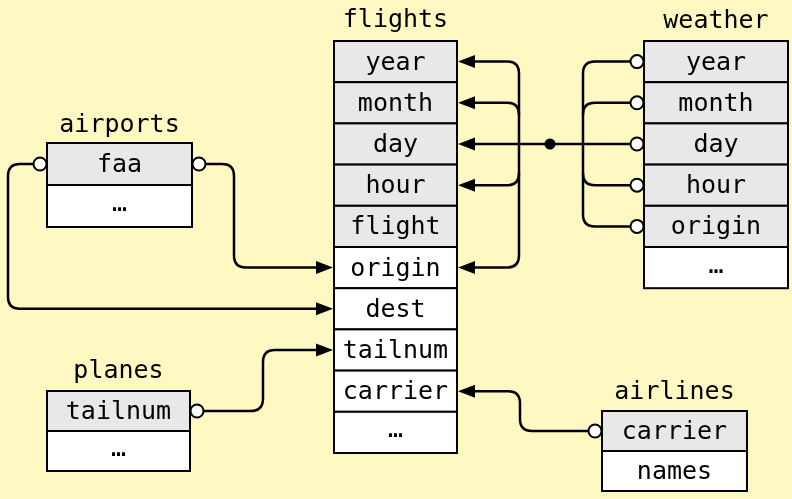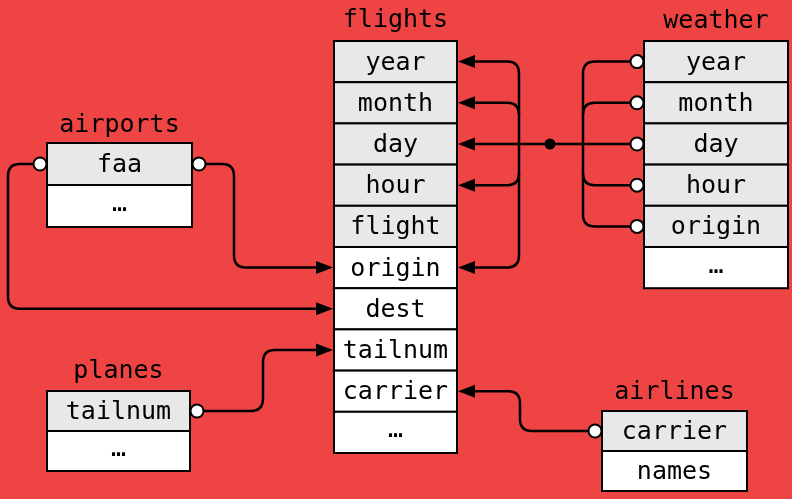--- a/index.html
+++ b/index.html
@@ -1,19 +1,19 @@
 <!DOCTYPE html>
 <html><head>
 <meta charset="utf-8">
 <style>
   html, body { margin: 0; padding: 0; background: #ffffff; }
   .stage {
     position: relative;
     width: 792px; height: 499px;
-    background: #ef4444;
+    background: #fef9c3;
     overflow: hidden;
   }
   svg { display: block; }
   text {
     font-family: "DejaVu Sans Mono", "Liberation Mono", monospace;
     font-size: 25px;
     fill: #000000;
   }
   .title { font-size: 25px; }
   .conn { stroke: #000000; stroke-width: 2.5; fill: none; }

